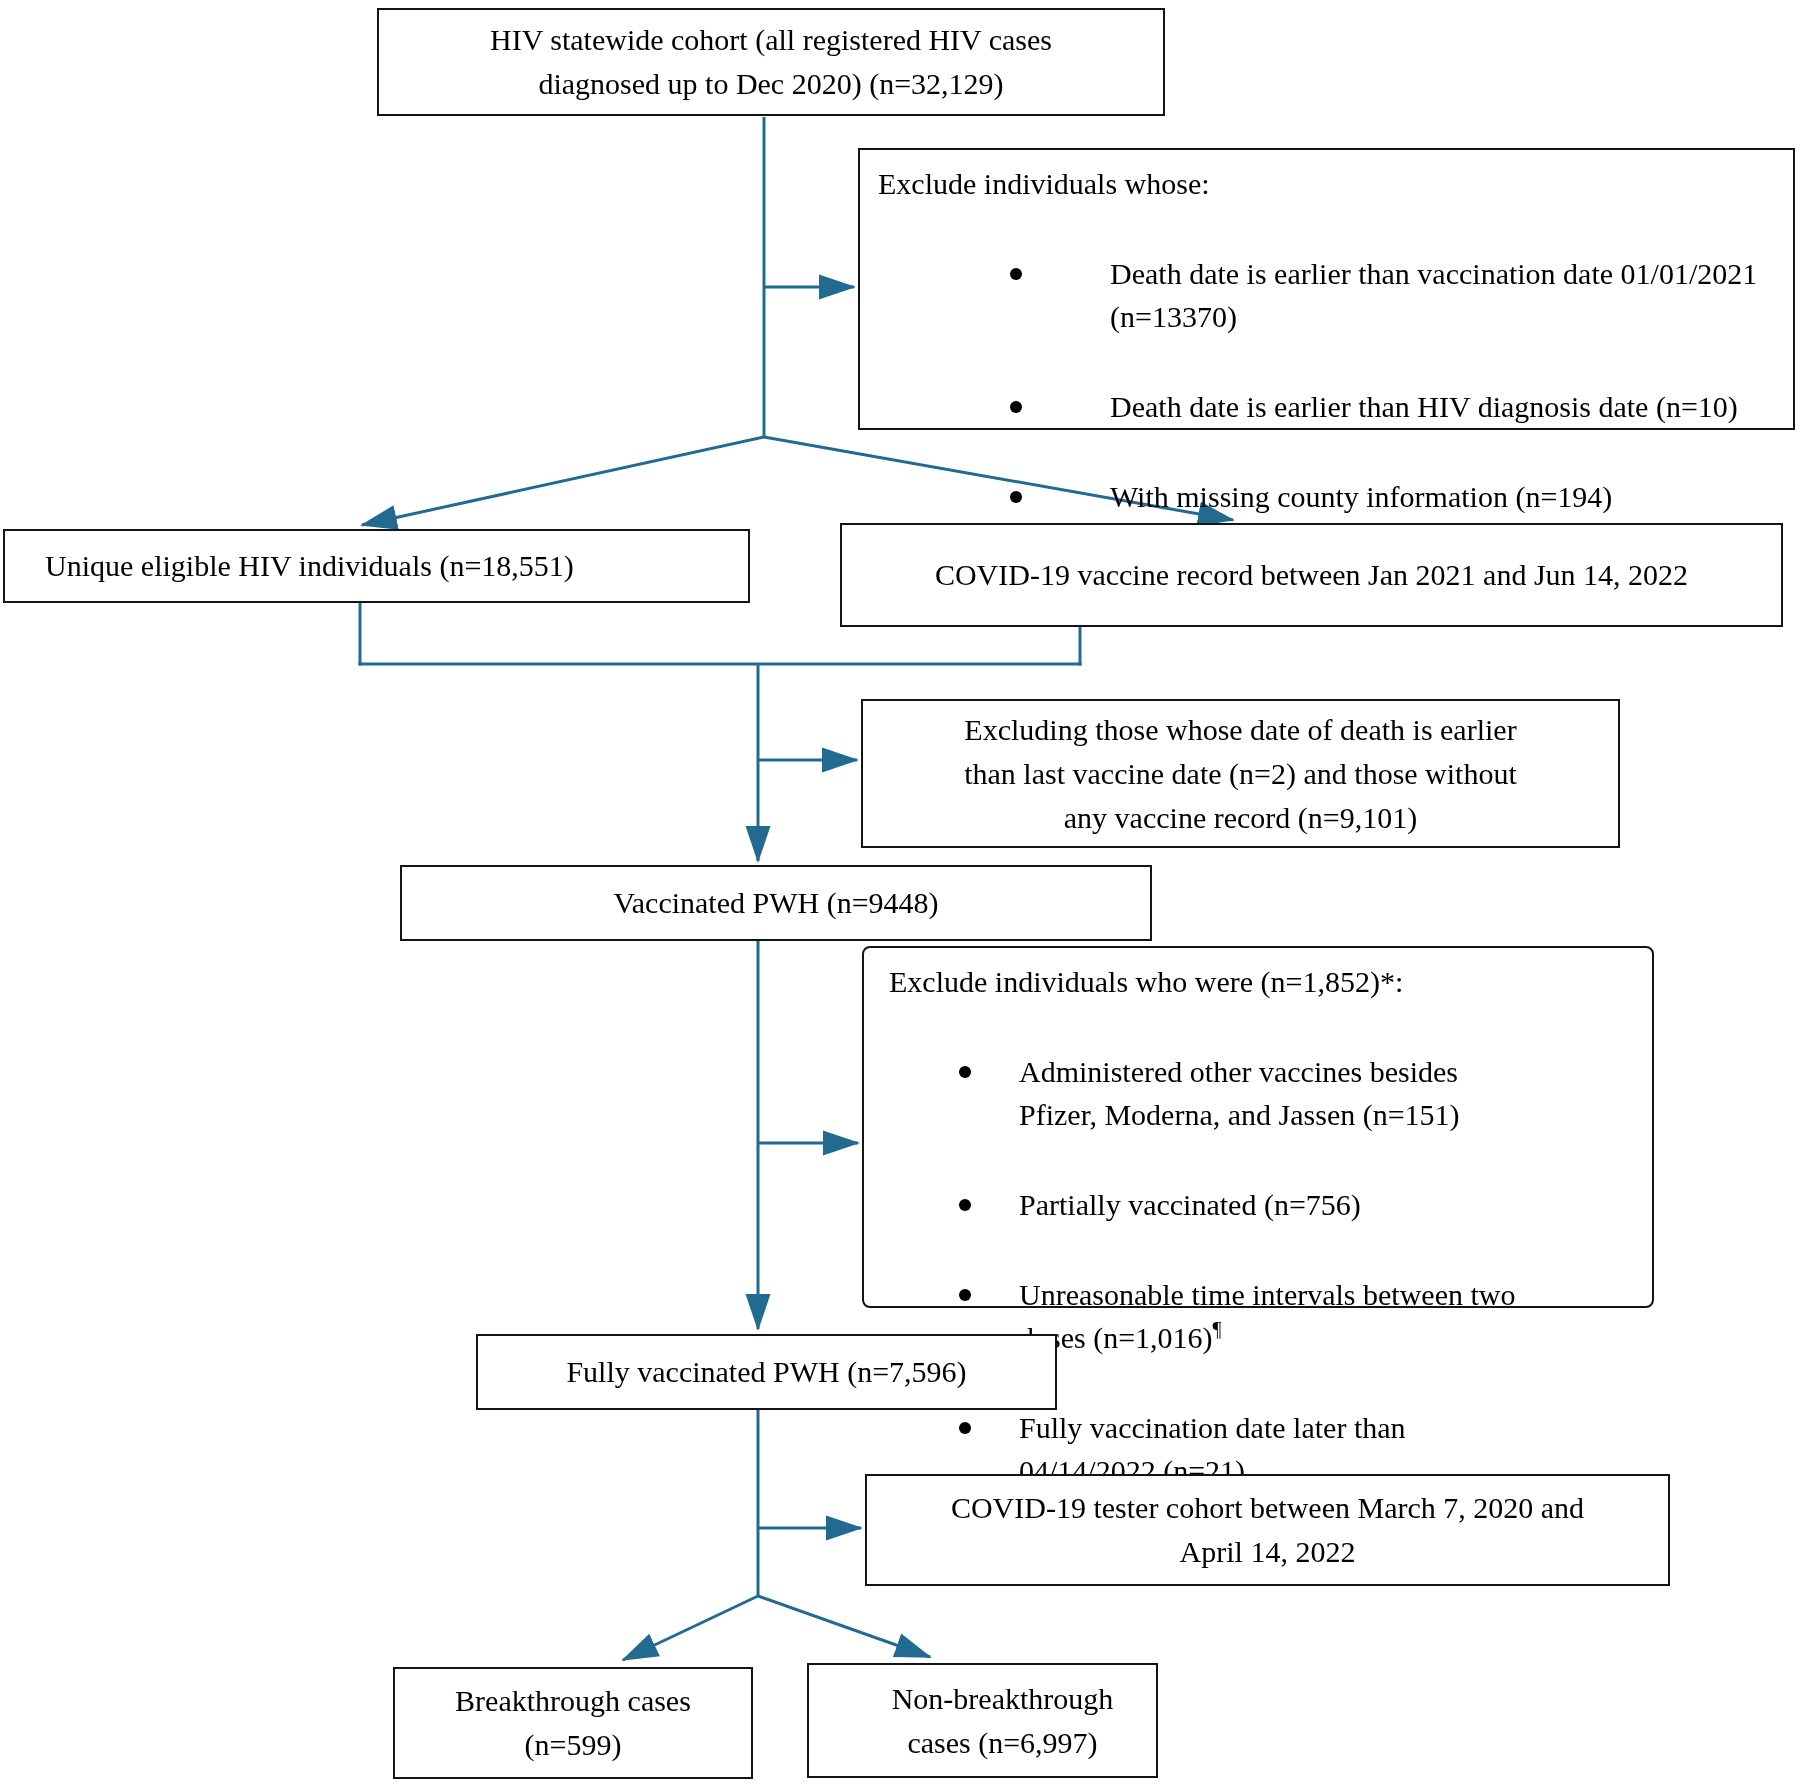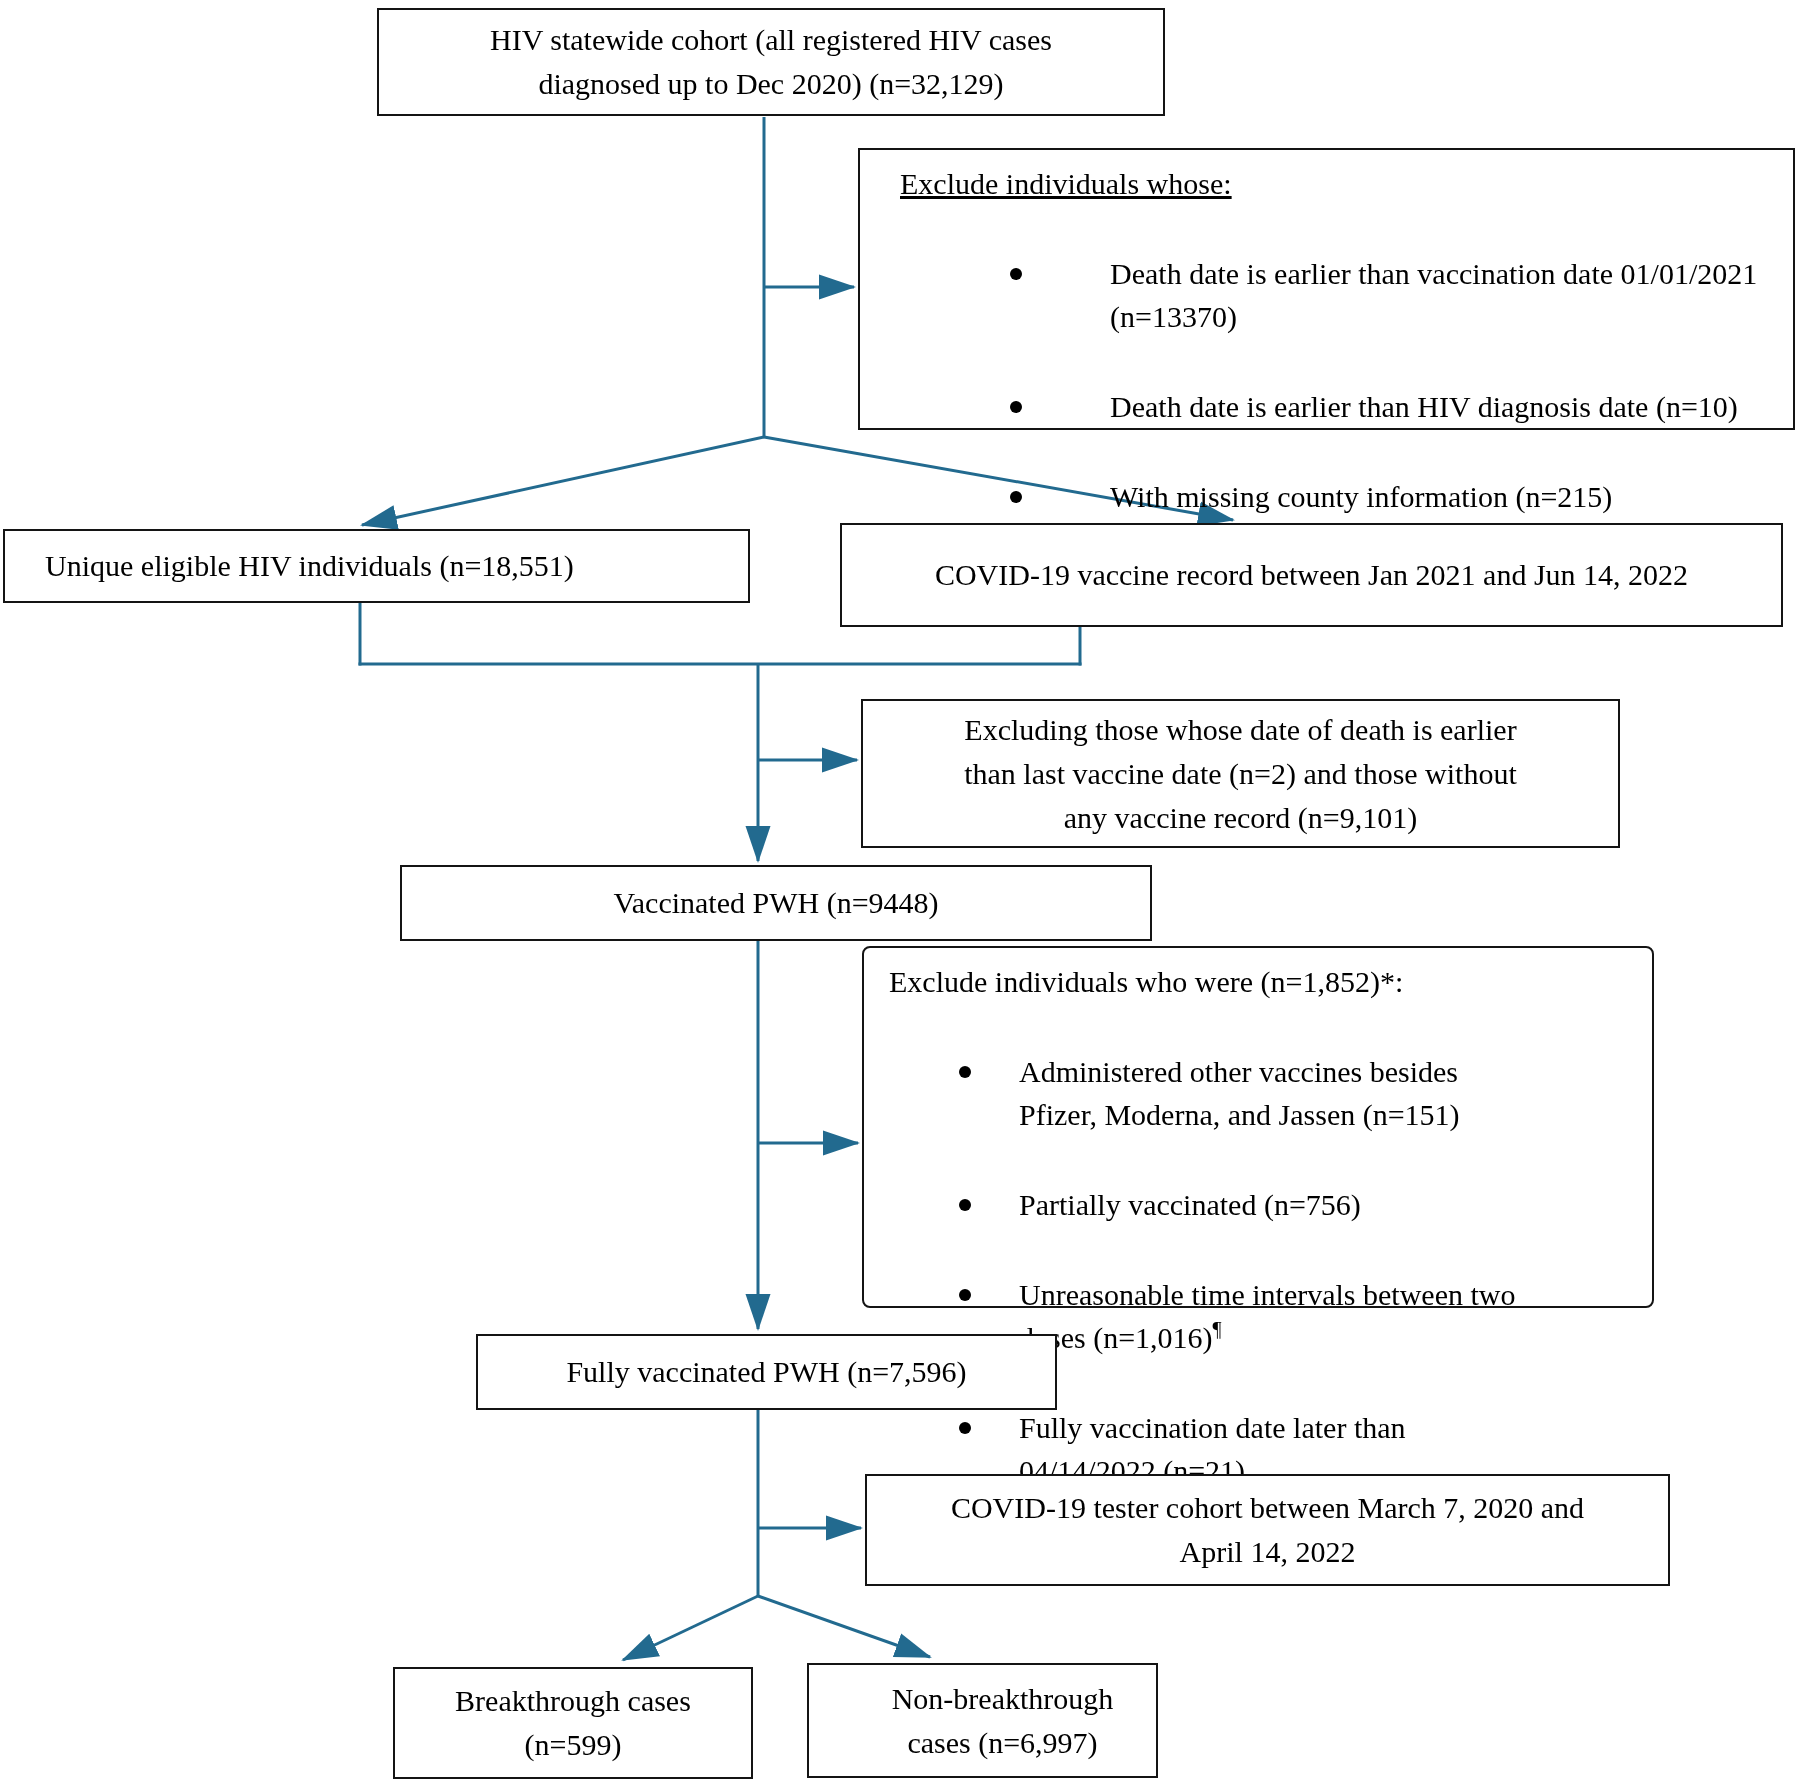--- a/index.html
+++ b/index.html
@@ -36,21 +36,21 @@
     white-space: pre;
   }
   .leftpad {
     display: flex;
     align-items: center;
     padding-left: 30px;
     white-space: pre;
   }
   .bullets { line-height: 43px; padding-top: 12px; }
   .hdr { white-space: pre; }
-  .ex1 .hdr { padding-left: 40px; text-decoration: underline; }
+  .ex1 .hdr { padding-left: 18px; }
   .ex2 .hdr { padding-left: 25px; }
   .brow { display: flex; align-items: flex-start; margin-top: 47px; }
   .ex1 .brow { padding-left: 150px; }
   .ex2 .brow { padding-left: 95px; }
   .dotcol { flex: 0 0 auto; position: relative; }
   .ex1 .dotcol { width: 100px; }
   .ex2 .dotcol { width: 60px; }
   .dotcol::before {
     content: "";
     position: absolute;
@@ -99,21 +99,21 @@
       <span class="dotcol"></span>
       <span class="btxt">Death date is earlier than vaccination date 01/01/2021
 (n=13370)</span>
     </div>
     <div class="brow">
       <span class="dotcol"></span>
       <span class="btxt">Death date is earlier than HIV diagnosis date (n=10)</span>
     </div>
     <div class="brow">
       <span class="dotcol"></span>
-      <span class="btxt">With missing county information (n=215)</span>
+      <span class="btxt">With missing county information (n=194)</span>
     </div>
     <div class="brow">
       <span class="dotcol"></span>
       <span class="btxt">Age &lt;18 years old (n=54)</span>
     </div>
   </div>
 
   <div class="box leftpad" style="left:3px; top:529px; width:747px; height:74px;padding-left:40px;">Unique eligible HIV individuals (n=18,551)</div>
 
   <div class="box center" style="left:840px; top:523px; width:943px; height:104px;">COVID-19 vaccine record between Jan 2021 and Jun 14, 2022</div>

